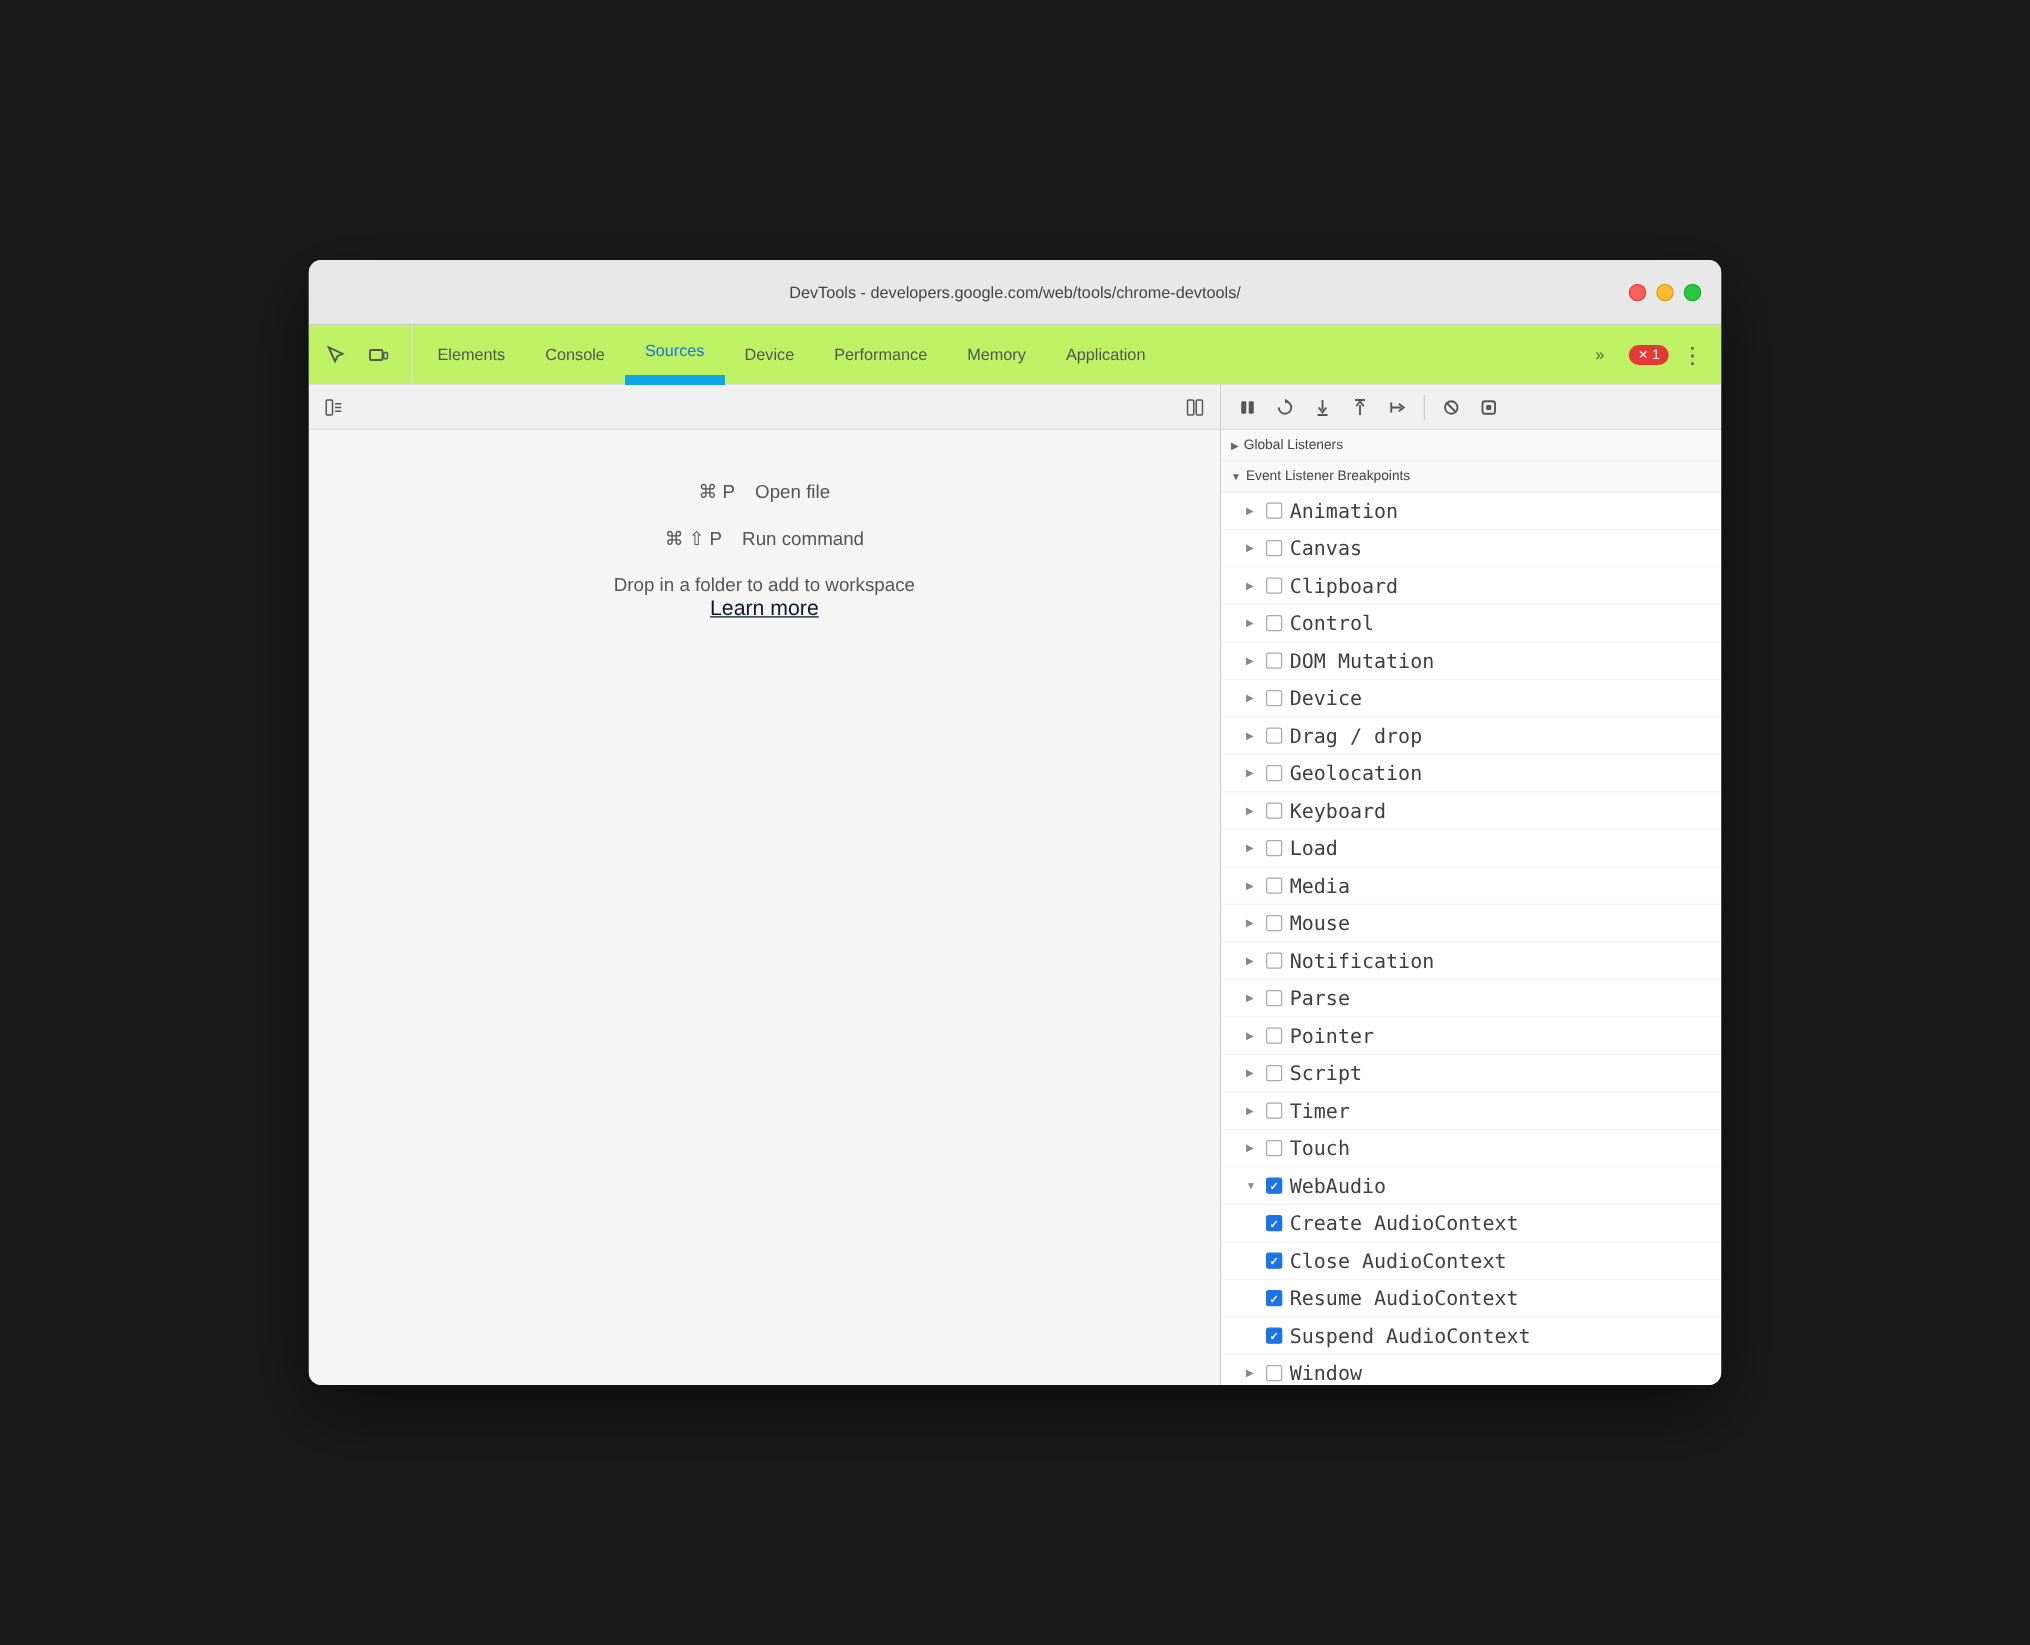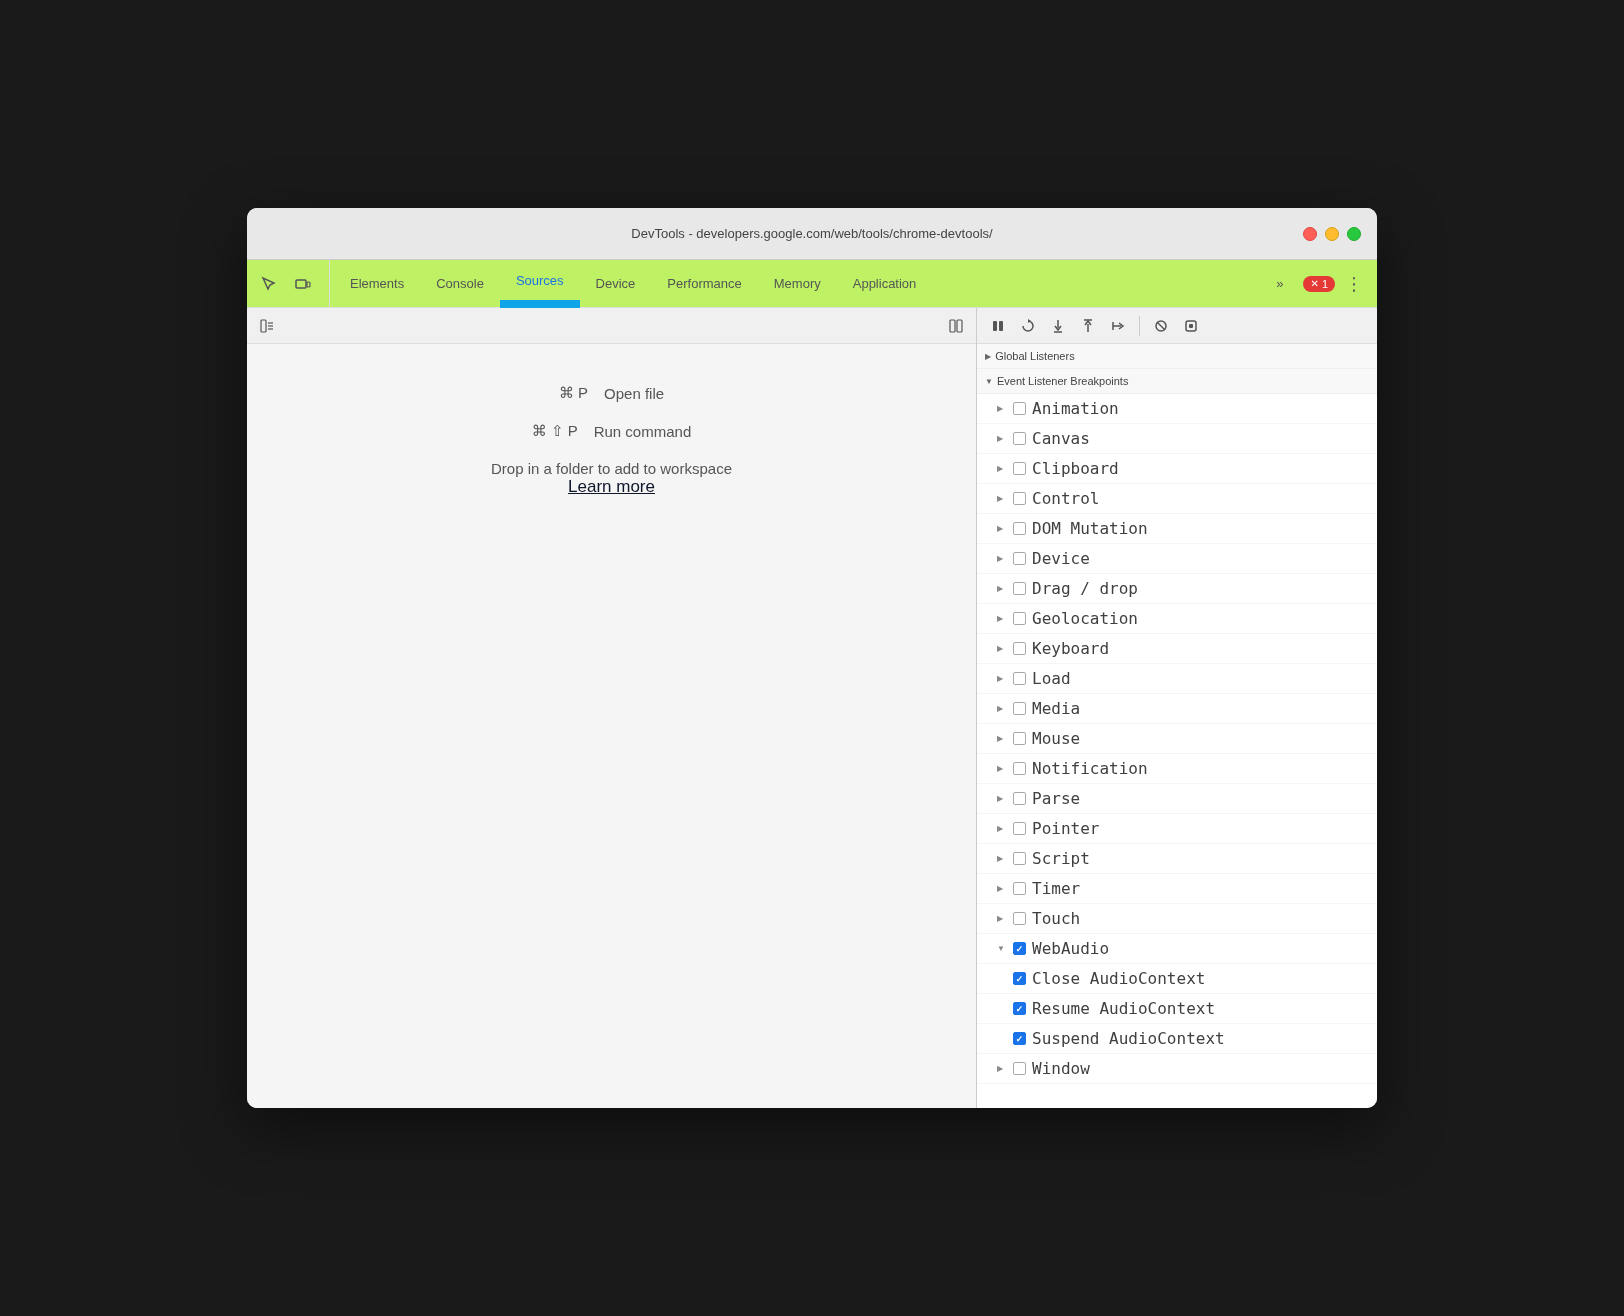--- a/index.html
+++ b/index.html
@@ -547,20 +547,24 @@
         </div>
 
         <div class="breakpoint-item">
           <span class="breakpoint-arrow">▼</span>
           <div class="breakpoint-checkbox checked"></div>
           <span class="breakpoint-label">WebAudio</span>
         </div>
 
         <div class="breakpoint-item sub-item">
           <div class="breakpoint-checkbox checked"></div>
+          <span class="breakpoint-label">Create AudioContext</span>
+        </div>
+        <div class="breakpoint-item sub-item">
+          <div class="breakpoint-checkbox checked"></div>
           <span class="breakpoint-label">Close AudioContext</span>
         </div>
         <div class="breakpoint-item sub-item">
           <div class="breakpoint-checkbox checked"></div>
           <span class="breakpoint-label">Resume AudioContext</span>
         </div>
         <div class="breakpoint-item sub-item">
           <div class="breakpoint-checkbox checked"></div>
           <span class="breakpoint-label">Suspend AudioContext</span>
         </div>

